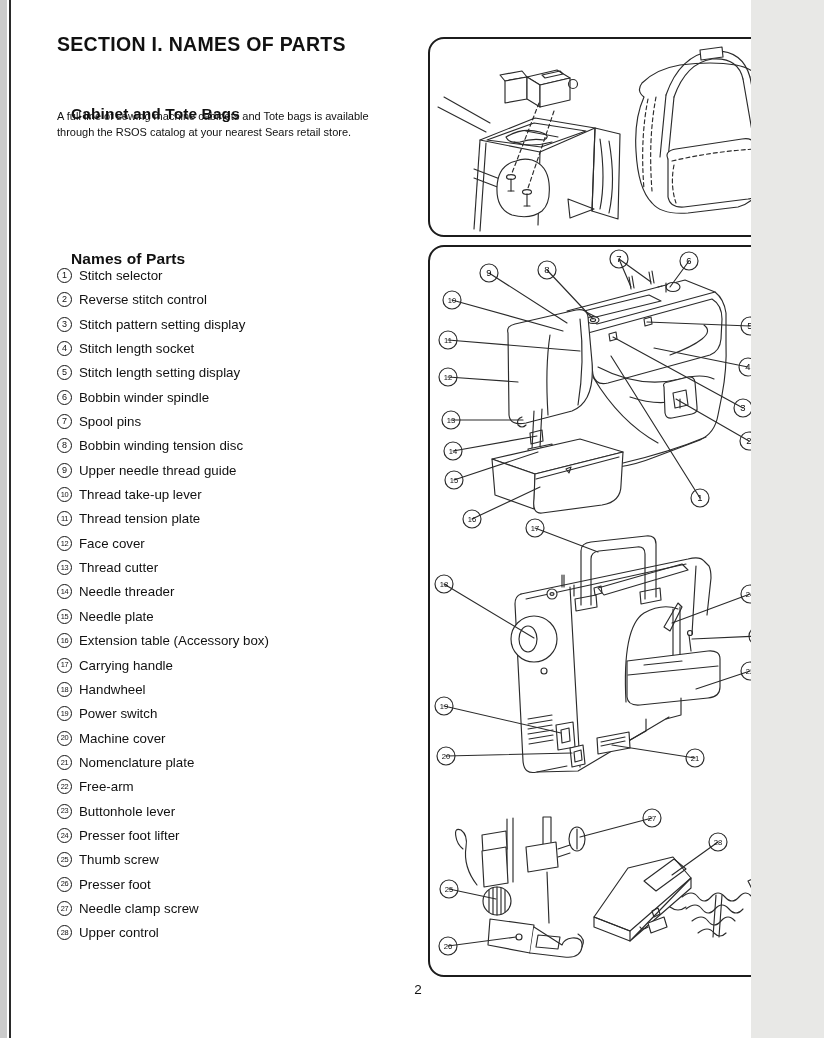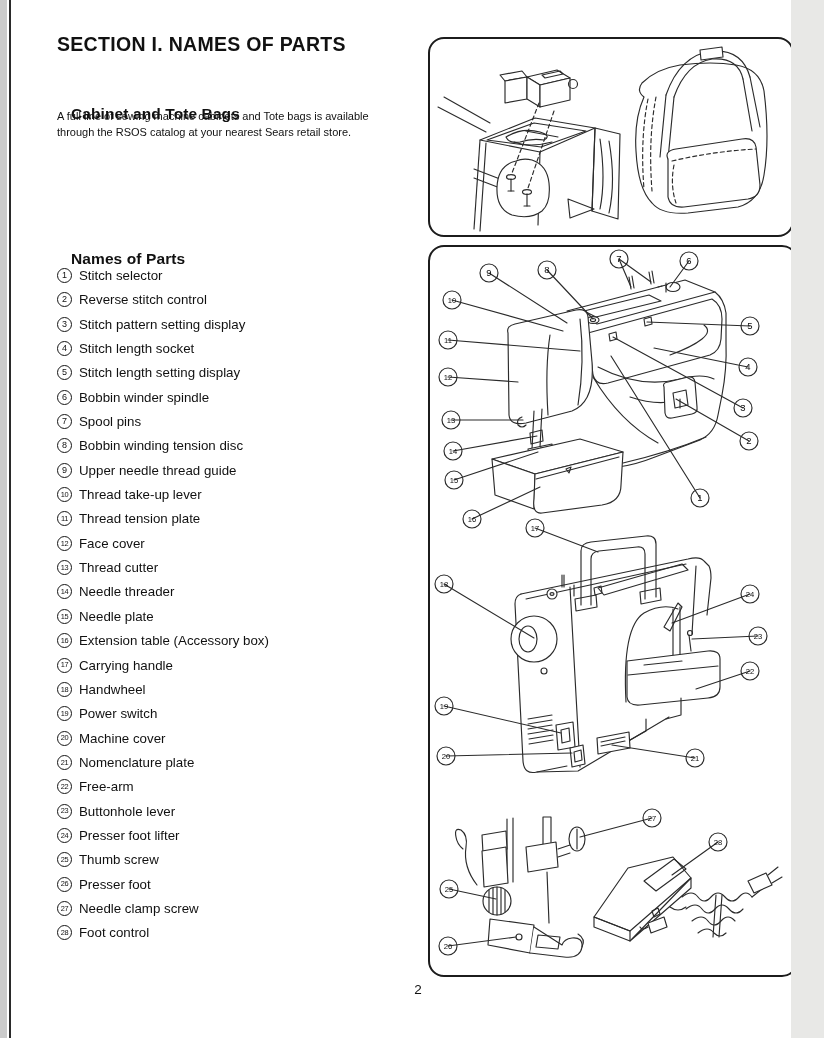--- a/index.html
+++ b/index.html
@@ -1,17 +1,17 @@
 <!DOCTYPE html>
 <html><head>
 <meta charset="utf-8">
 <style>
   html,body{margin:0;padding:0;background:#e8e8e6;}
   .page{position:relative;width:751px;height:1038px;background:#ffffff;overflow:hidden;
-        font-family:"Liberation Sans","DejaVu Sans",sans-serif;color:#111;padding-left:40px;}
+        font-family:"Liberation Sans","DejaVu Sans",sans-serif;color:#111;}
   .scan-strip{position:absolute;left:0;top:0;width:7px;height:1038px;background:#cbcbcb;}
   .scan-rule{position:absolute;left:9px;top:0;width:2px;height:1038px;background:#2a2a2a;}
   .page-title{position:absolute;left:57px;top:33px;font-size:19.5px;font-weight:700;letter-spacing:.3px;margin:0;}
   .sub-head{position:absolute;font-size:15.5px;font-weight:700;margin:14px;letter-spacing:.1px;}
   .cab-head{left:57px;top:91px;}
   .cab-body{position:absolute;left:57px;top:109px;width:344px;font-size:11px;line-height:15.6px;margin:0;}
   .parts-head{left:57px;top:236px;}
   .parts-list{position:absolute;left:57px;top:269px;}
   .part-item{display:flex;align-items:center;height:13px;margin-bottom:11.35px;font-size:13.3px;white-space:nowrap;}
   .cnum{box-sizing:border-box;flex:0 0 auto;width:15px;height:15px;border:1.3px solid #161616;border-radius:50%;
@@ -149,21 +149,21 @@
       <div class="part-item">
         <span class="cnum two">26</span>
         <span>Presser foot</span>
       </div>
       <div class="part-item">
         <span class="cnum two">27</span>
         <span>Needle clamp screw</span>
       </div>
       <div class="part-item">
         <span class="cnum two">28</span>
-        <span>Foot control</span>
+        <span>Upper control</span>
       </div>
     </div>
 
   <div class="fig-box box1">
     <svg class="art" viewBox="0 0 362 196">
 
       <path d="M14,58 L60,84"></path>
         <path d="M8,68 L56,93"></path>
 
       <polygon class="w" points="50,101 105,79 165,89 110,113"></polygon>

